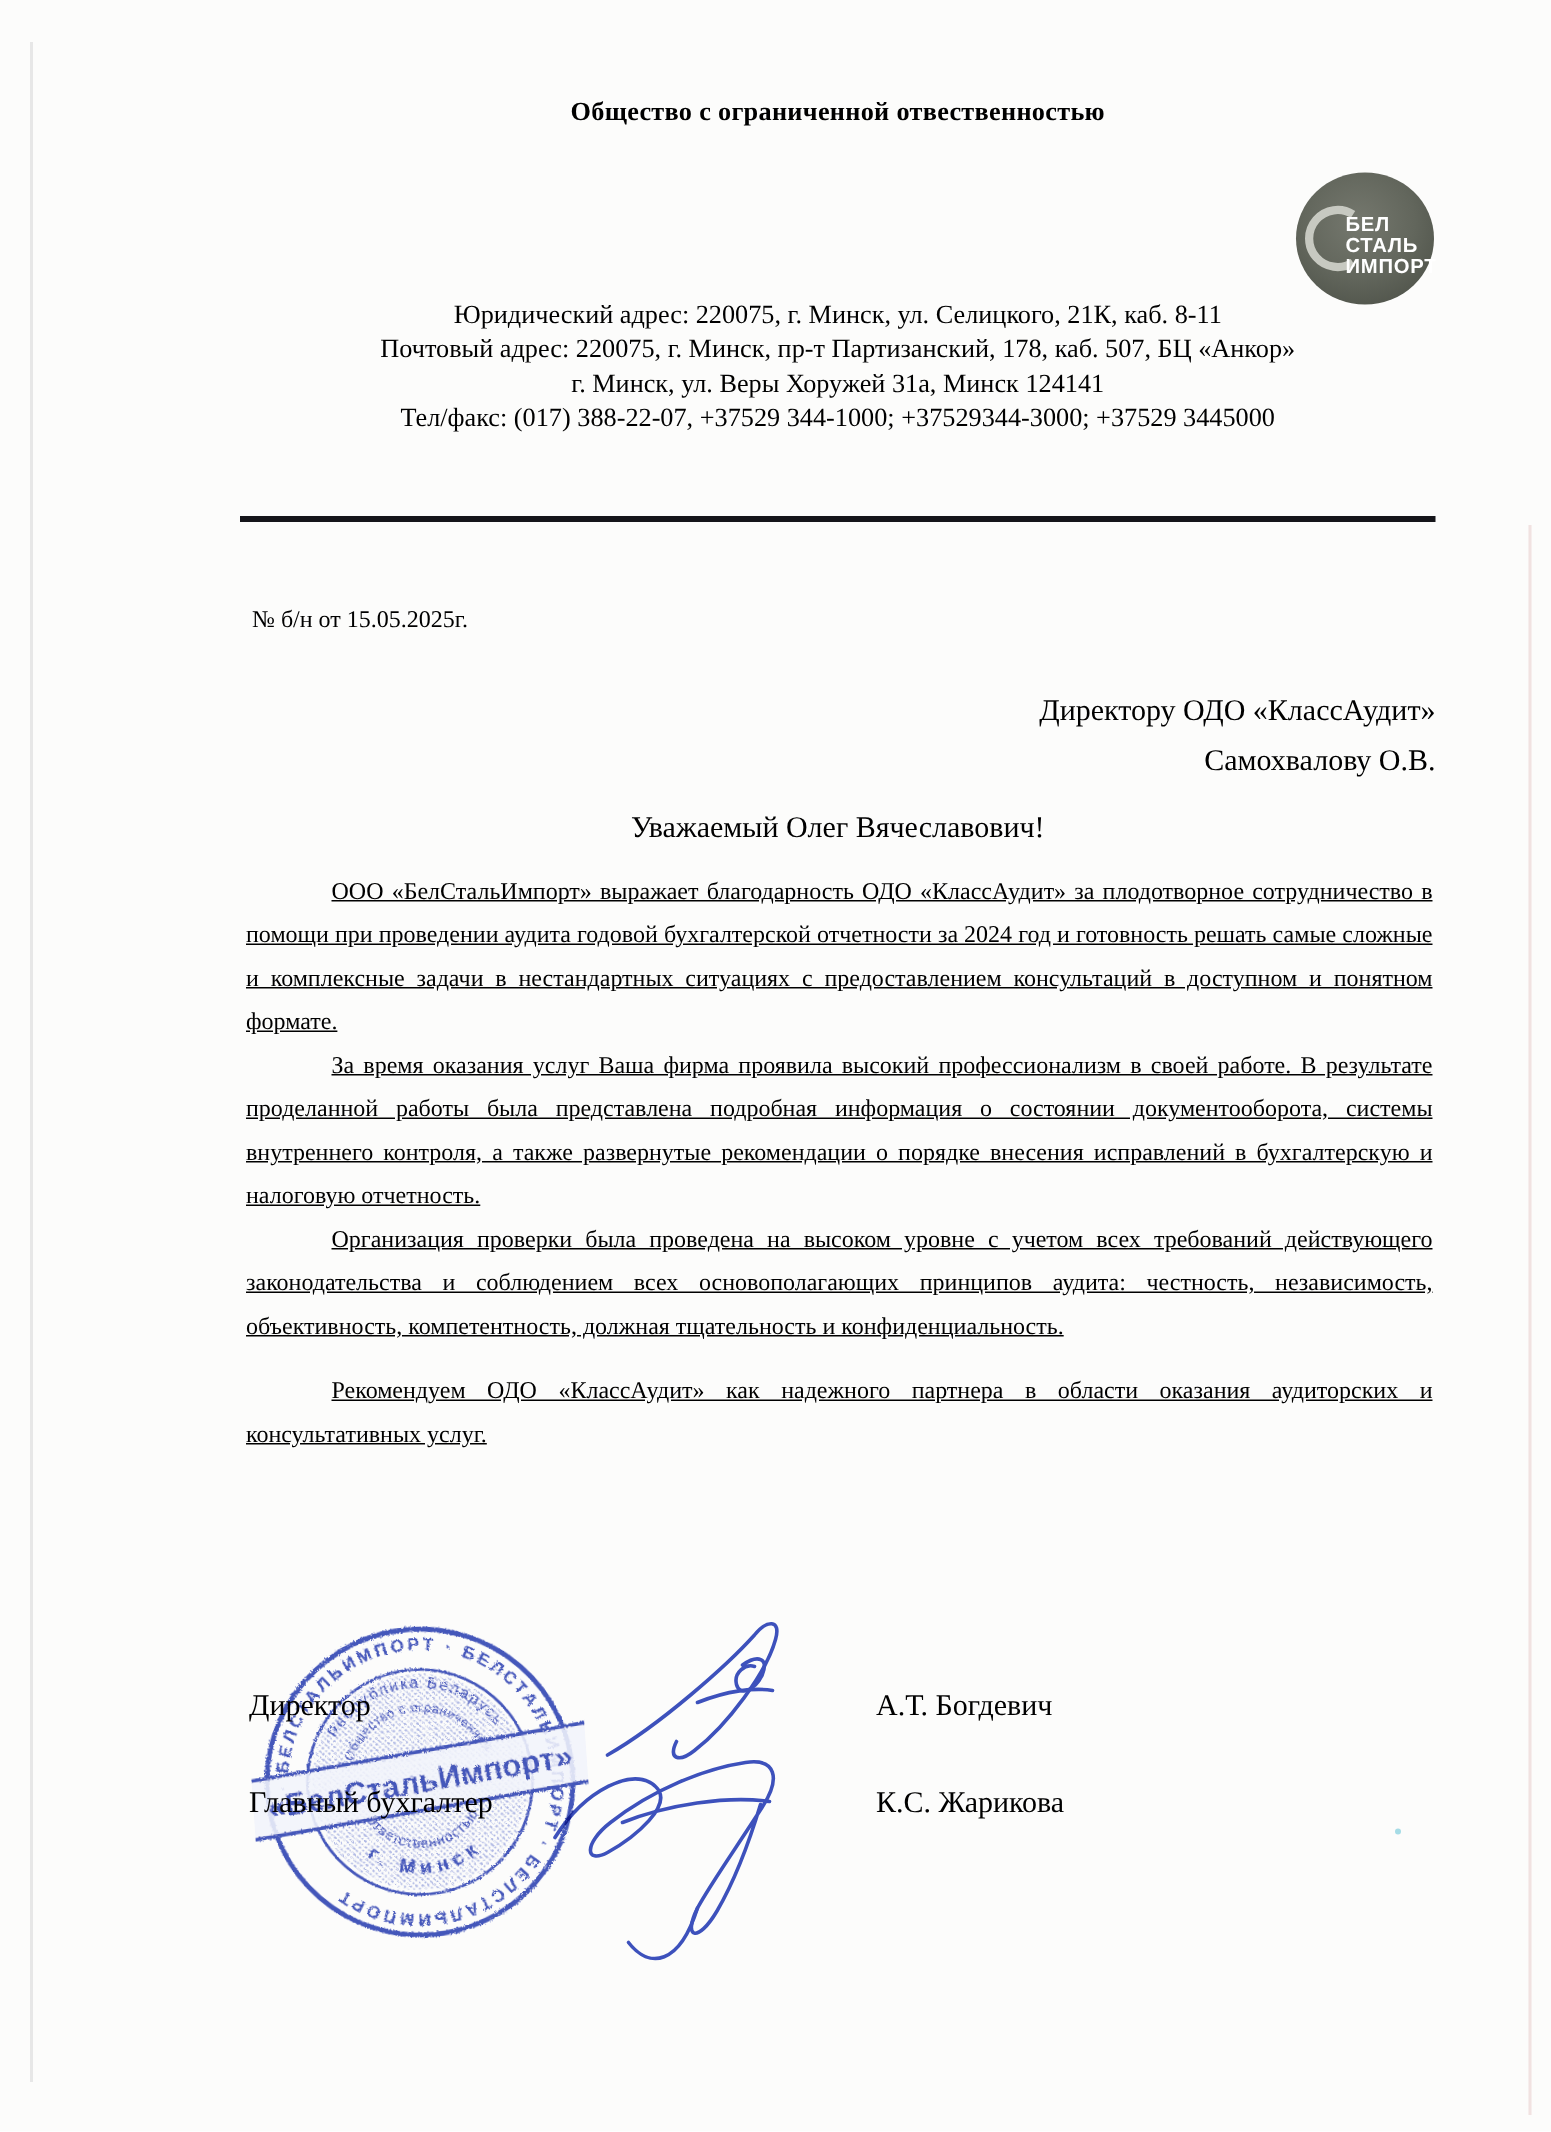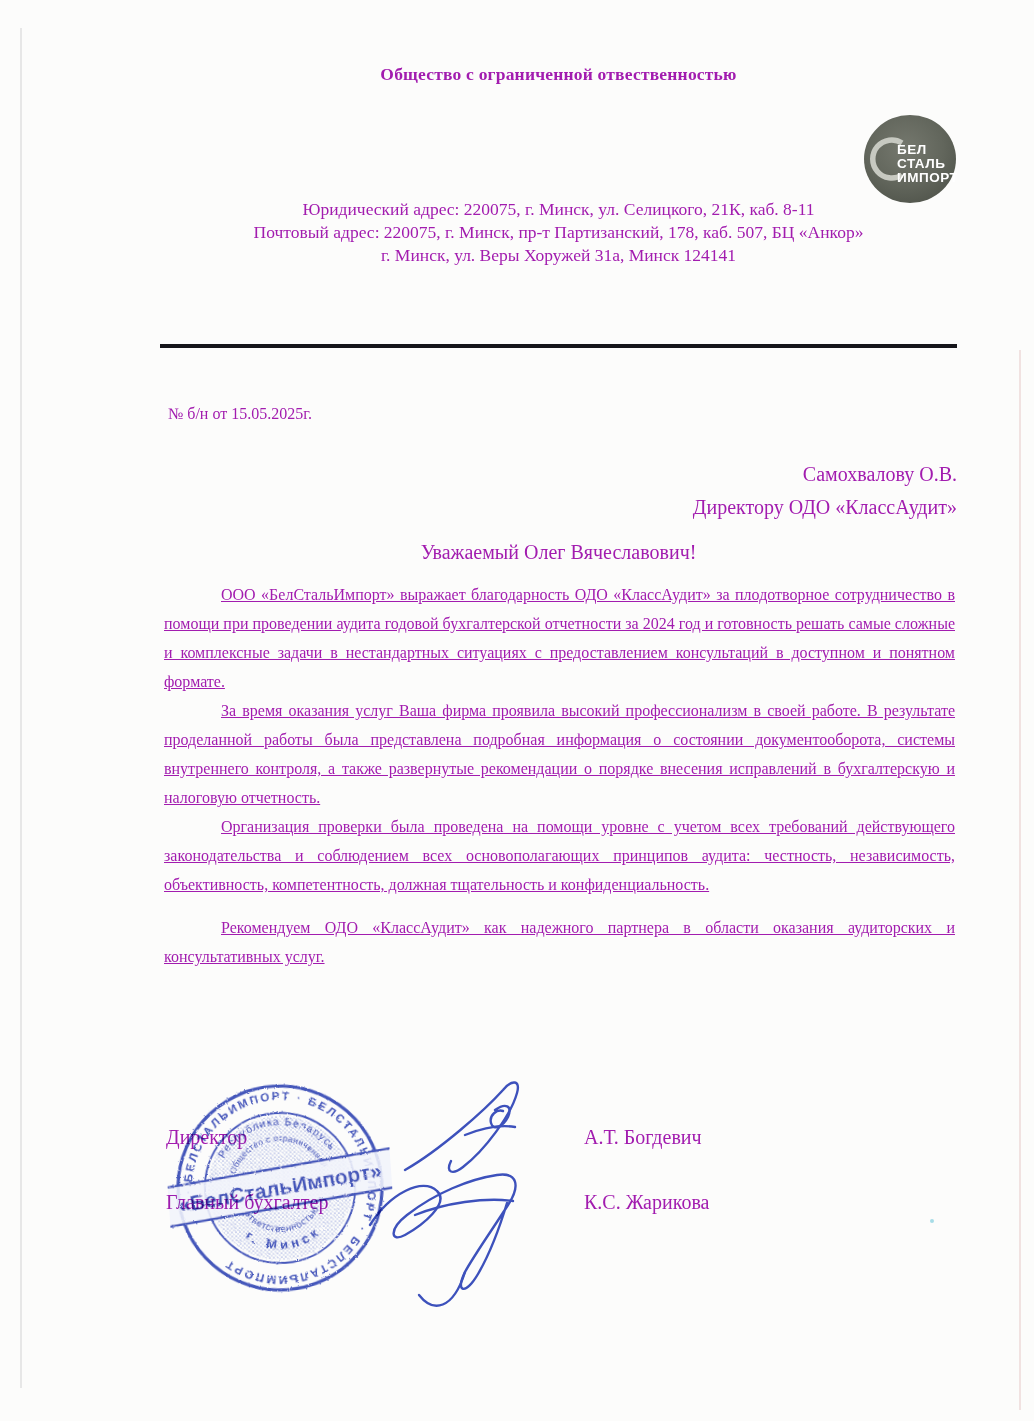--- a/index.html
+++ b/index.html
@@ -1,21 +1,21 @@
 <!DOCTYPE html>
 <html><head>
 <meta charset="utf-8">
 <style>
   html,body{margin:0;padding:0;background:#ffffff;}
   .page{
     position:relative;
     width:1034px;height:1421px;
     background:#fcfcfb;
     font-family:"Liberation Serif", serif;
-    color:#a21caf;
+    color:#000000;
     overflow:hidden;
   }
   .content{position:absolute;left:160px;top:0;width:797px;}
   .doc-title{
     position:absolute;left:0;top:64px;width:100%;
     text-align:center;font-weight:bold;font-size:17.5px;letter-spacing:.2px;
   }
   .logo-wrap{position:absolute;left:0;top:114px;width:100%;text-align:right;}
   .address-block{
     position:absolute;left:0;top:198px;width:100%;
@@ -85,37 +85,38 @@
         <text x="34" y="40" font-family="Liberation Sans, sans-serif" font-size="13.5" font-weight="bold" fill="#ffffff" letter-spacing="0.5">БЕЛ</text>
         <text x="34" y="54" font-family="Liberation Sans, sans-serif" font-size="13.5" font-weight="bold" fill="#ffffff" letter-spacing="0.5">СТАЛЬ</text>
         <text x="34" y="68" font-family="Liberation Sans, sans-serif" font-size="13.5" font-weight="bold" fill="#ffffff" letter-spacing="0.5">ИМПОРТ</text>
       </svg>
     </div>
 
     <div class="address-block">
       <div>Юридический адрес: 220075, г. Минск, ул. Селицкого, 21К, каб. 8-11</div>
       <div>Почтовый адрес: 220075, г. Минск, пр-т Партизанский, 178, каб. 507, БЦ «Анкор»</div>
       <div>г. Минск, ул. Веры Хоружей 31а, Минск 124141</div>
+      <div>Тел/факс: (017) 388-22-07, +37529 344-1000; +37529344-3000; +37529 3445000</div>
     </div>
 
     <div class="divider"></div>
 
     <div class="ref-line">№ б/н от 15.05.2025г.</div>
 
     <div class="recipient">
+      <div>Директору ОДО «КлассАудит»</div>
       <div>Самохвалову О.В.</div>
-      <div>Директору ОДО «КлассАудит»</div>
     </div>
 
     <div class="salutation">Уважаемый Олег Вячеславович!</div>
 
     <div class="body-text">
       <p>ООО «БелСтальИмпорт» выражает благодарность ОДО «КлассАудит» за плодотворное сотрудничество в помощи при проведении аудита годовой бухгалтерской отчетности за 2024 год и готовность решать самые сложные и комплексные задачи в нестандартных ситуациях с предоставлением консультаций в доступном и понятном формате.</p>
       <p>За время оказания услуг Ваша фирма проявила высокий профессионализм в своей работе. В результате проделанной работы была представлена подробная информация о состоянии документооборота, системы внутреннего контроля, а также развернутые рекомендации о порядке внесения исправлений в бухгалтерскую и налоговую отчетность.</p>
-      <p>Организация проверки была проведена на помощи уровне с учетом всех требований действующего законодательства и соблюдением всех основополагающих принципов аудита: честность, независимость, объективность, компетентность, должная тщательность и конфиденциальность.</p>
+      <p>Организация проверки была проведена на высоком уровне с учетом всех требований действующего законодательства и соблюдением всех основополагающих принципов аудита: честность, независимость, объективность, компетентность, должная тщательность и конфиденциальность.</p>
       <p class="spaced">Рекомендуем ОДО «КлассАудит» как надежного партнера в области оказания аудиторских и консультативных услуг.</p>
     </div>
 
     <div class="sig-row row1">
       <span class="sig-title">Директор</span>
       <span class="sig-name">А.Т. Богдевич</span>
     </div>
     <div class="sig-row row2">
       <span class="sig-title">Главный бухгалтер</span>
       <span class="sig-name">К.С. Жарикова</span>

